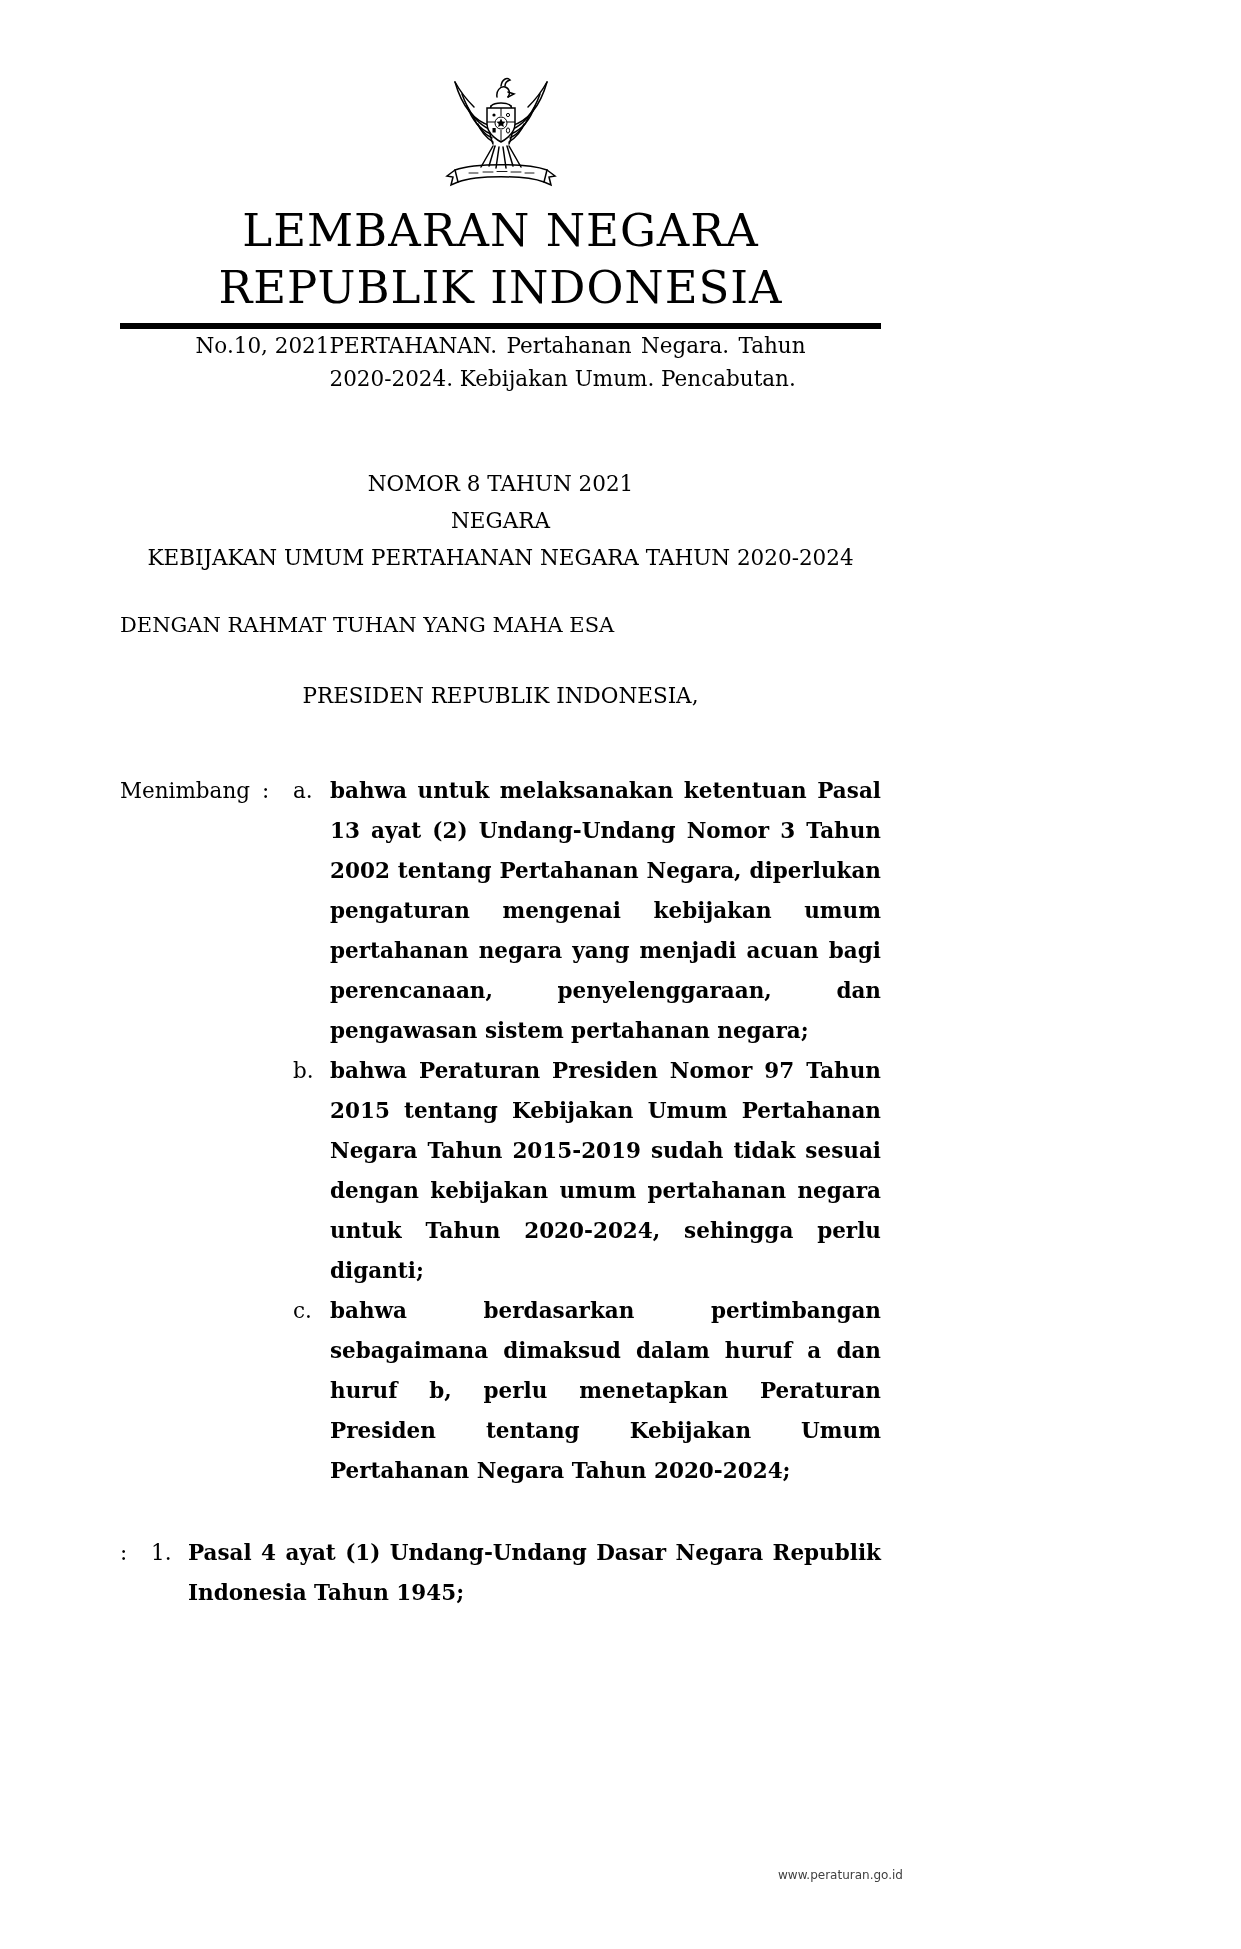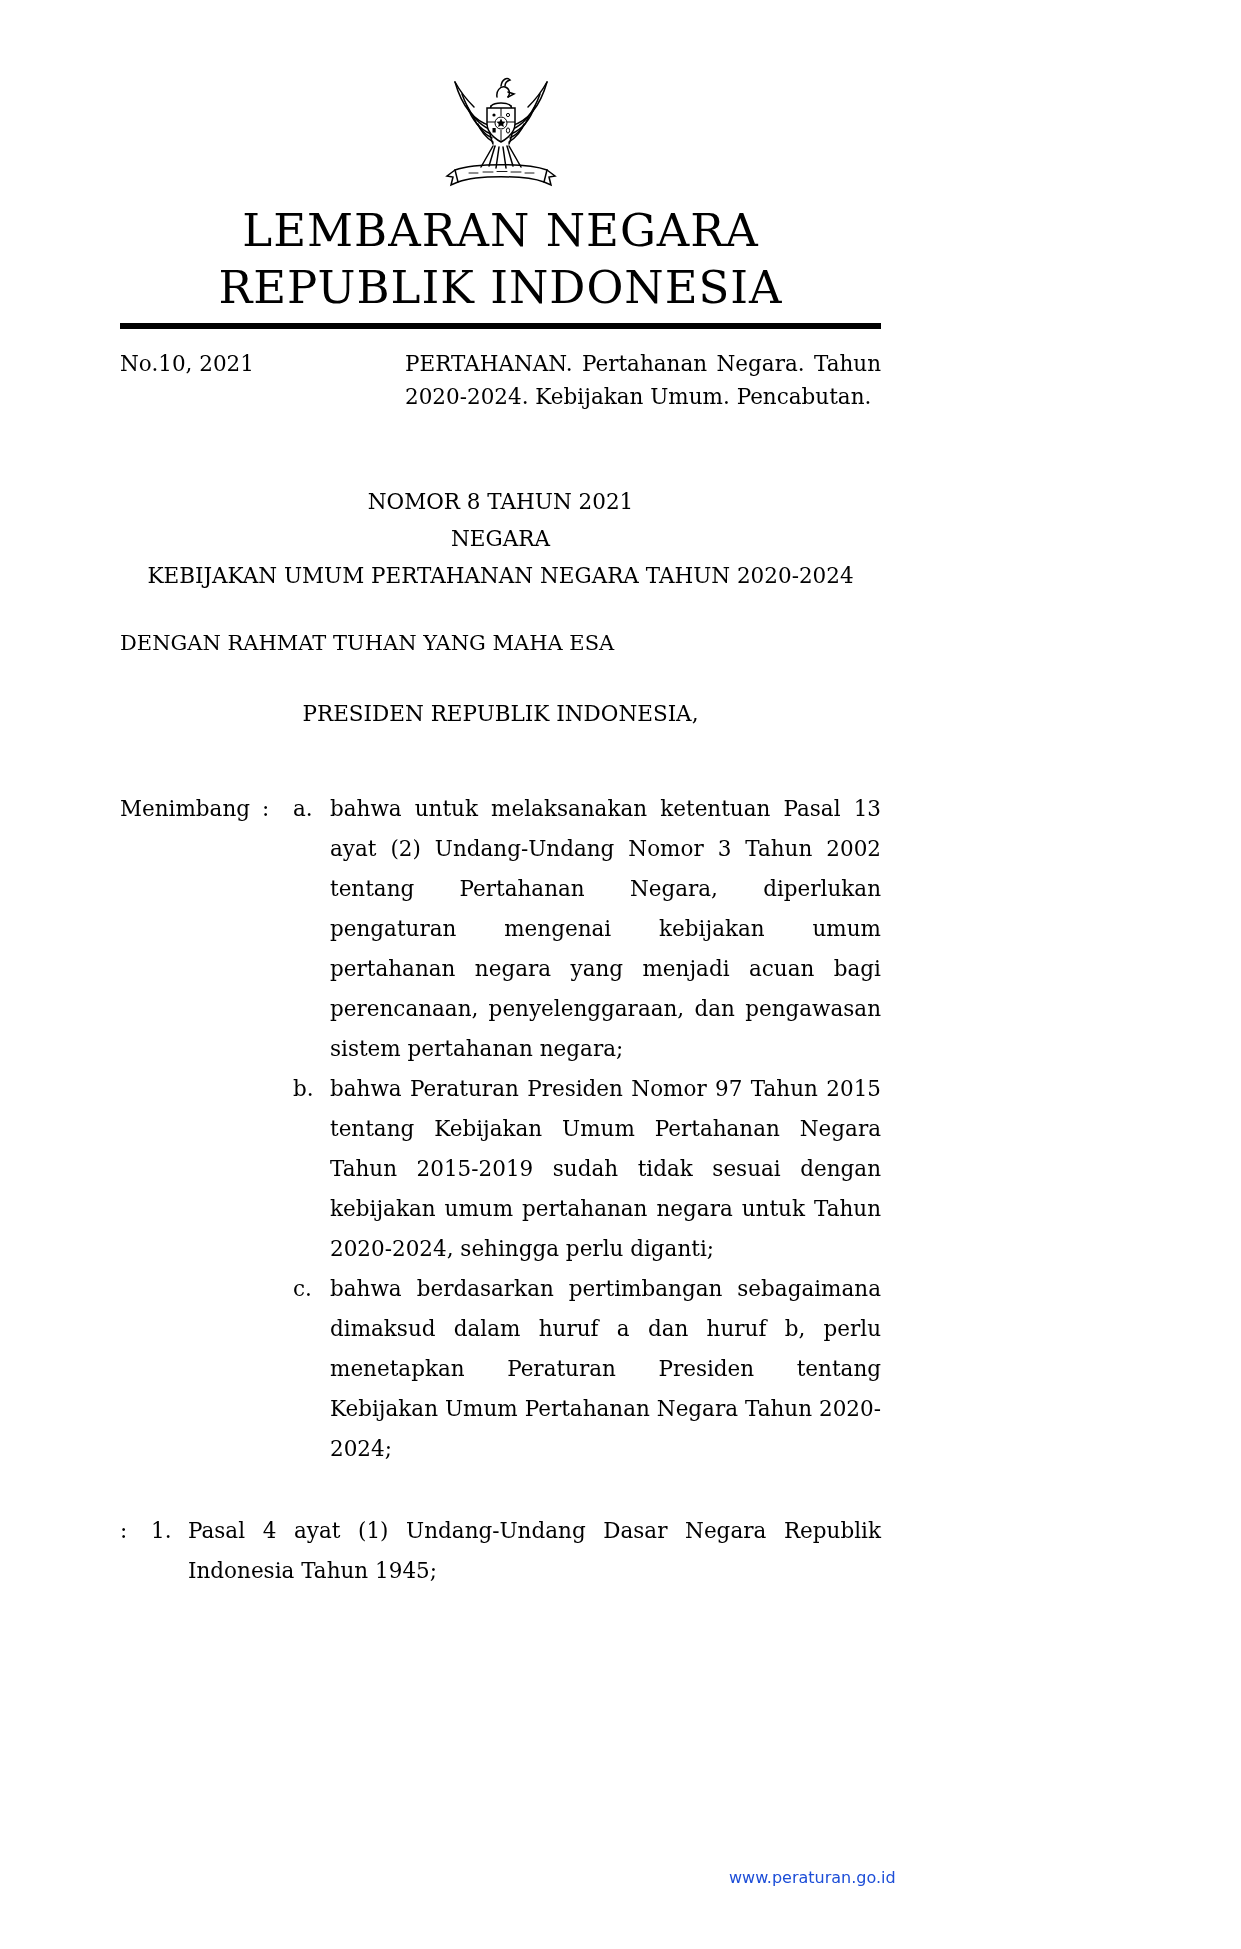--- a/index.html
+++ b/index.html
@@ -32,22 +32,22 @@
     line-height: 57px;
     letter-spacing: 1px;
   }
   .rule {
     margin-top: 7px;
     border-bottom: 6px solid #000;
     width: 100%;
   }
   .issue-row {
     display: flex;
-    justify-content: space-between;
-    margin-top: 18px;
+    justify-content: center;
+    margin-top: 0;
     font-size: 21.5px;
     line-height: 33px;
   }
   .issue-no { white-space: nowrap; }
   .issue-subject {
     width: 476px;
     text-align: justify;
     text-justify: inter-word;
   }
   .doc-heading {
@@ -77,28 +77,29 @@
   .clause-remembering { margin-top: 42px; }
   .c-label { width: 142px; }
   .c-sep   { width: 31px; }
   .c-items { flex: 1; }
   .c-item  { display: flex; }
   .c-marker { width: 37px; }
   .c-text {
     flex: 1;
     text-align: justify;
     text-justify: inter-word;
+    font-weight: bold;
   }
   .footer {
     position: absolute;
-    left: 729px;
+    left: 778px;
     top: 1868px;
     font-family: "DejaVu Sans", "Liberation Sans", sans-serif;
-    font-size: 16px;
-    color: #1d4ed8;
+    font-size: 12px;
+    color: #404040;
   }
 </style>
 </head>
 <body>
 
 <div class="page">
   <div class="content">
 
     <div class="emblem">
       <svg width="120" height="126" viewBox="0 0 120 126">

